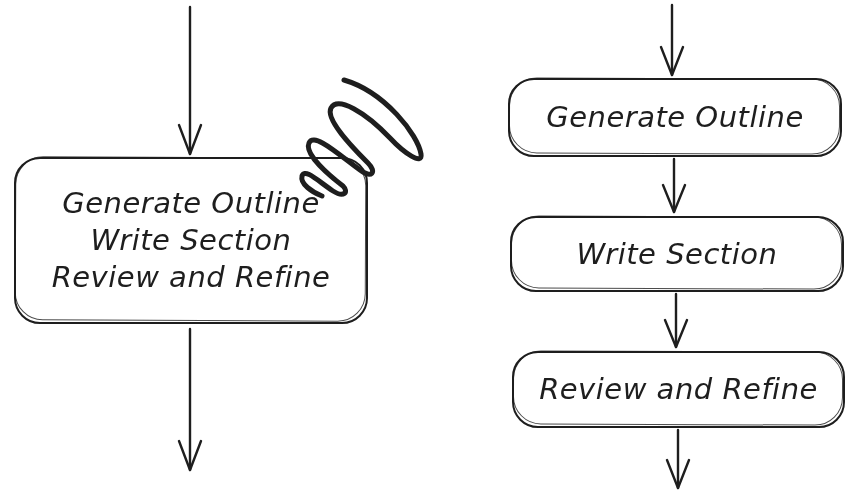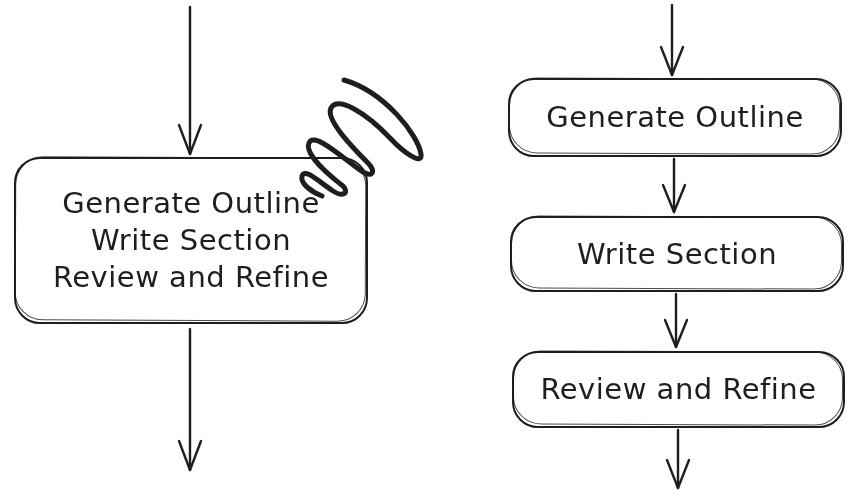--- a/index.html
+++ b/index.html
@@ -23,20 +23,21 @@
     position:absolute;
     border:2.2px solid #1e1e1e;
     border-radius:26px;
     background:#ffffff;
     display:flex;
     flex-direction:column;
     align-items:center;
     justify-content:center;
     box-sizing:border-box;
     text-align:center;
+    font-style:italic;
   }
   
   .node::before{
     content:"";
     position:absolute;
     inset:-2px 0 1px -1px;
     border:1.4px solid rgba(30,30,30,0.8);
     border-radius:28px;
     transform:rotate(0.25deg);
     pointer-events:none;

